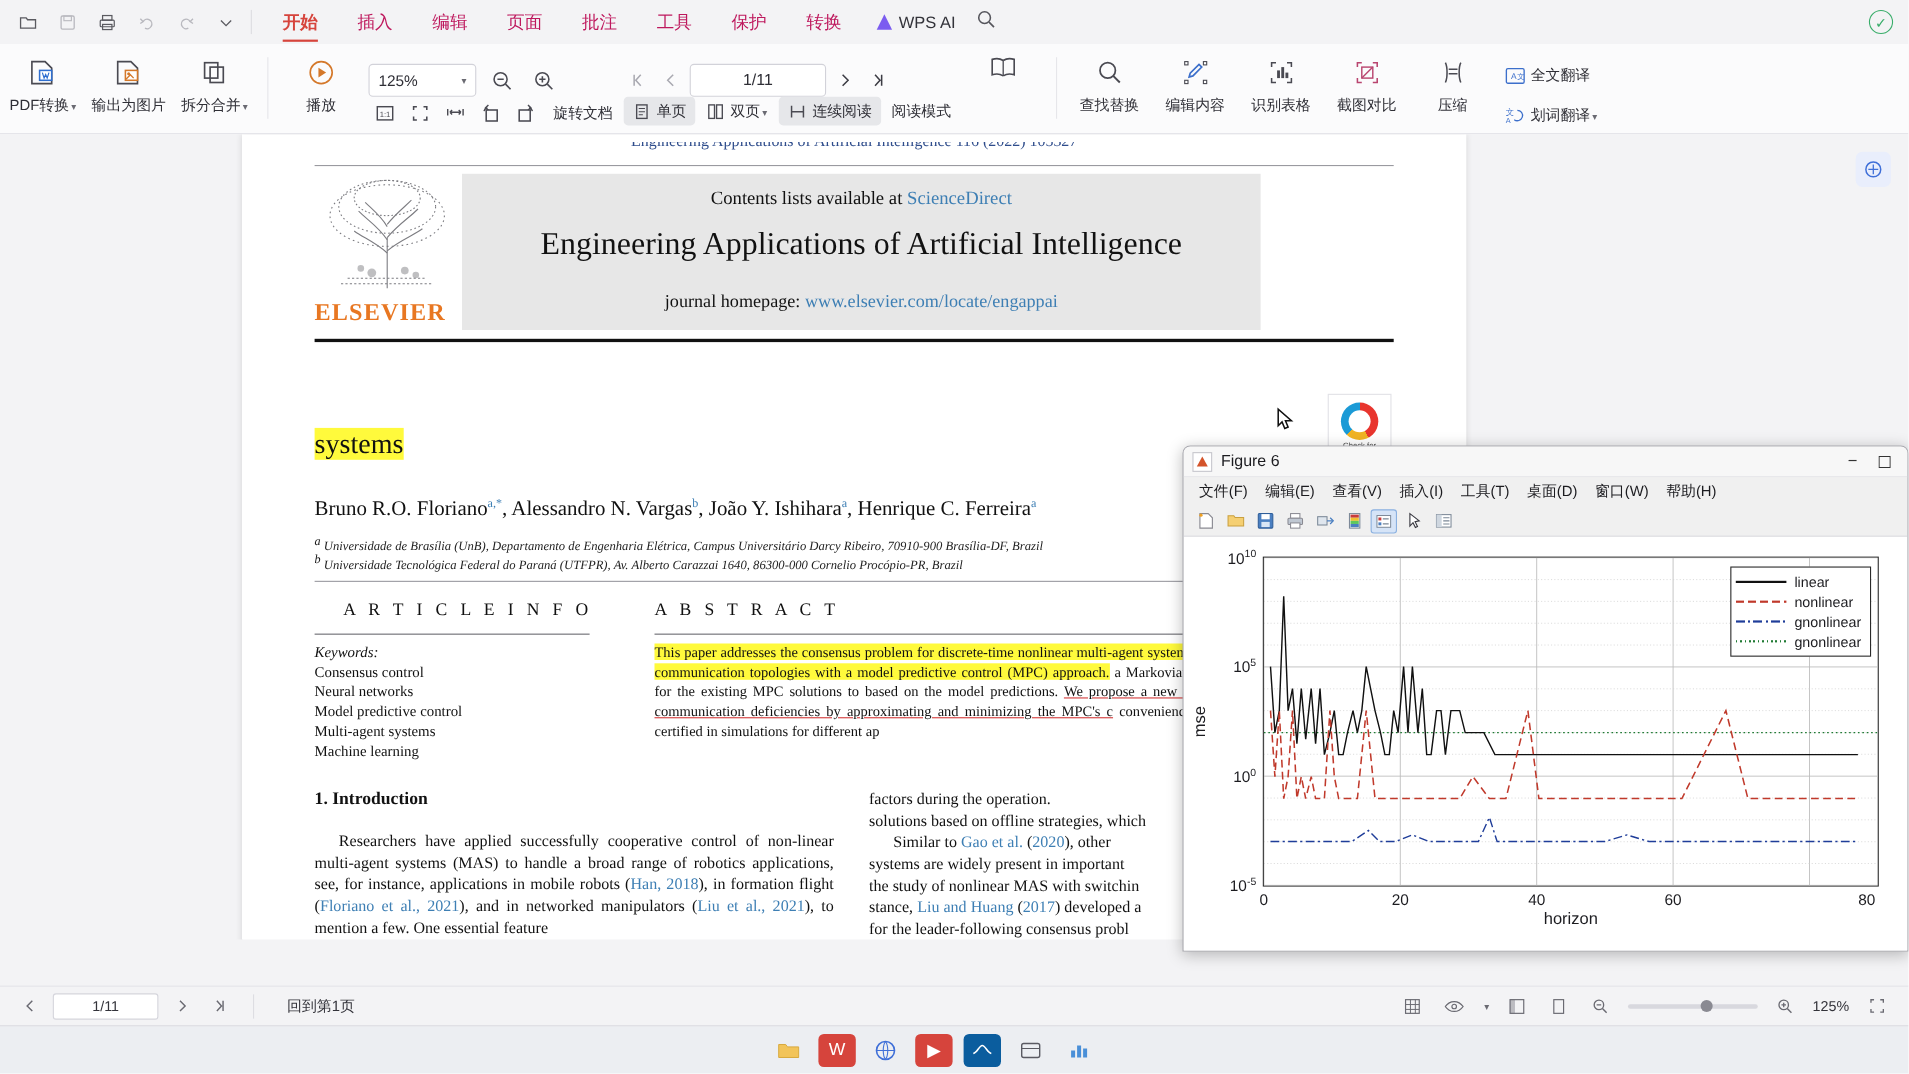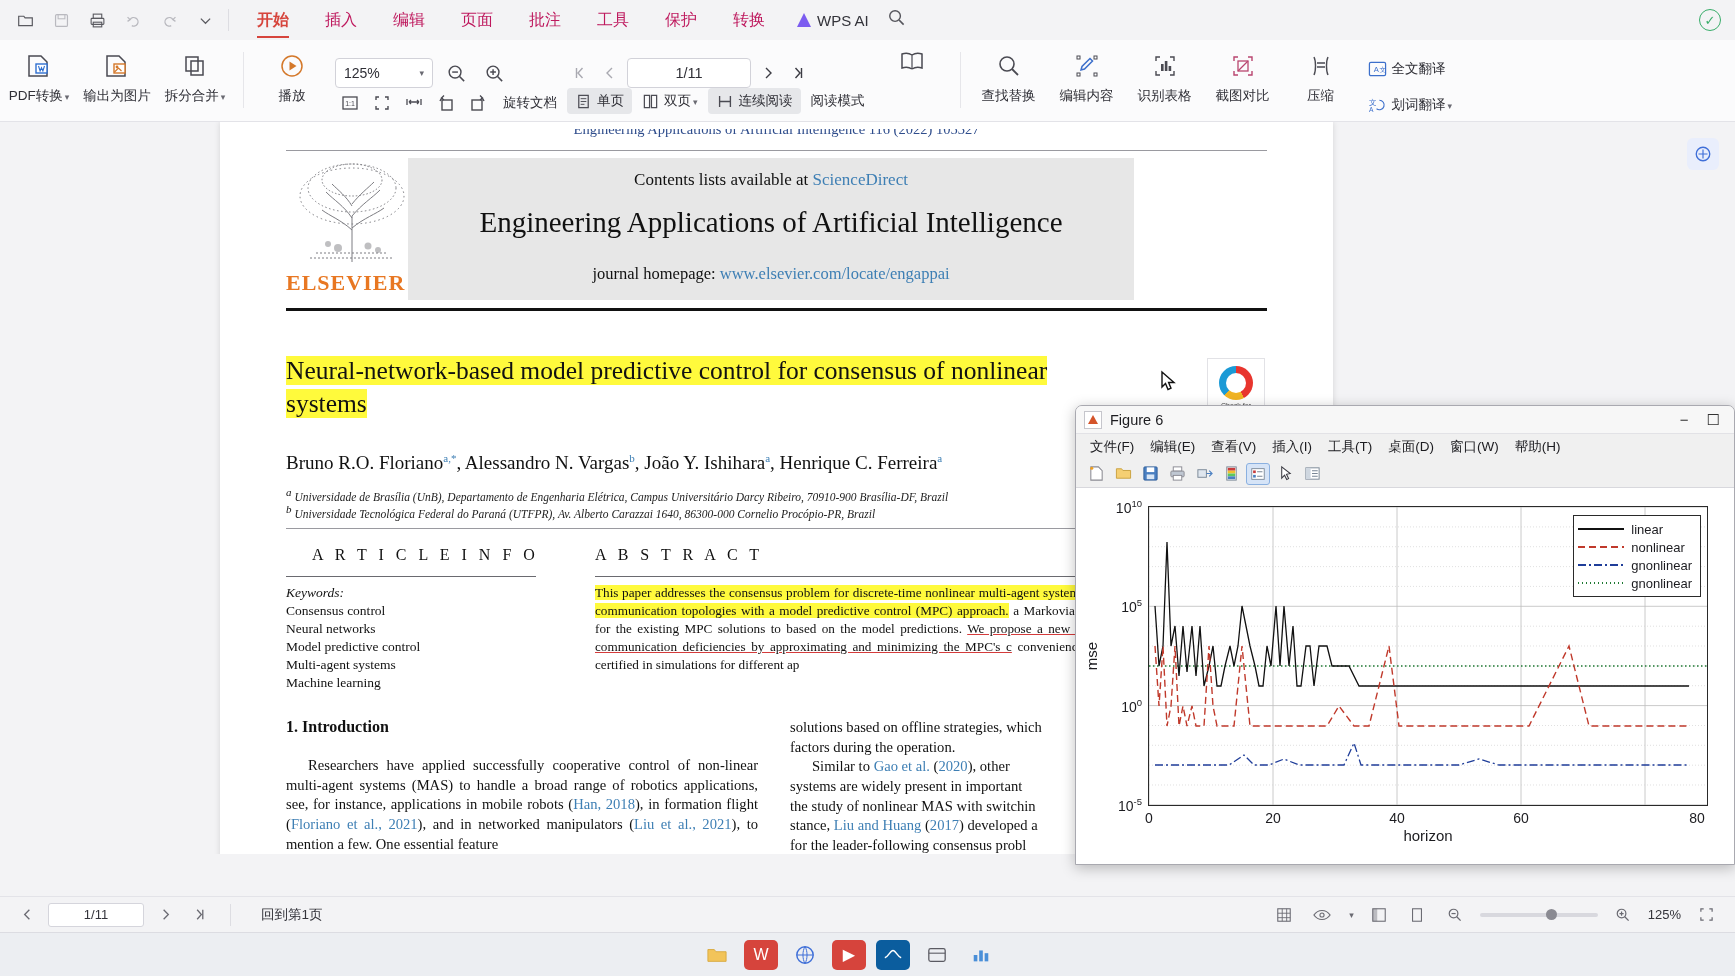--- a/index.html
+++ b/index.html
@@ -86,21 +86,21 @@
     position: absolute; left: 220px; top: 0px; width: 1113px; height: 740px;
     background: #ffffff; box-shadow: 0 0 6px rgba(0,0,0,.13);
     font-family: "Liberation Serif", serif; color: #111;
   }
   .hdr-journal {
     position: absolute; top: -1px; left: 0; width: 100%; text-align: center;
     font-size: 14.5px; color: #2f4d8c; font-family: "Liberation Serif", serif;
     clip-path: inset(8px 0 0 0);
   }
   .rule { position: absolute; left: 66px; right: 66px; height: 1px; background: #9a9aa0; }
-  .band { position: absolute; left: 188px; width: 726px; top: 36px; height: 142px; background: #e7e7e7; }
+  .band { position: absolute; left: 200px; width: 726px; top: 36px; height: 142px; background: #e7e7e7; }
   .band .c1 { position: absolute; top: 12px; width: 100%; text-align: center; font-size: 17px; }
   .band .c2 { position: absolute; top: 48px; width: 100%; text-align: center; font-size: 29px; font-family: "Liberation Serif", serif; }
   .band .c3 { position: absolute; top: 106px; width: 100%; text-align: center; font-size: 16.5px; }
   .lnk { color: #3e7fb4; }
   .elsevier { position: absolute; left: 66px; top: 36px; width: 132px; height: 142px; }
   .els-word { font-family: "Liberation Serif", serif; font-size: 22px; letter-spacing: 1px; color: #e87722; font-weight: bold; }
   .thickrule { position: absolute; left: 66px; right: 66px; height: 3px; background: #111; }
   .cover {
     position: absolute; right: 66px; top: 30px; width: 116px; height: 138px;
     background: linear-gradient(160deg, #2b1254 0%, #3d1c6b 45%, #6f3f9e 100%);
@@ -557,21 +557,21 @@
       <div class="band">
         <div class="c1"><span>Contents lists available at </span><span class="lnk">ScienceDirect</span></div>
         <div class="c2">Engineering Applications of Artificial Intelligence</div>
         <div class="c3"><span>journal homepage: </span><span class="lnk">www.elsevier.com/locate/engappai</span></div>
       </div>
 
 
       <div class="thickrule" style="top:186px;"></div>
 
       <div class="title">
-        <span class="hl">Neural-network-based model predictive control for consensus of nonlinear</span><br>
+        <br>
         <span class="hl">systems</span>
       </div>
 
       <div class="crossmark">
         <div class="cm-circle"></div>
         <div class="cm-lbl">Check for</div>
       </div>
 
       <div class="authors">
         Bruno R.O. Floriano<span class="sup">a,*</span>, Alessandro N. Vargas<span class="sup">b</span>, João Y. Ishihara<span class="sup">a</span>, Henrique C. Ferreira<span class="sup">a</span>
@@ -606,22 +606,22 @@
         <span>convenience of the proposed method is certified in simulations for different ap</span>
       </div>
 
       <div class="sec1">1.  Introduction</div>
 
       <div class="body-l indent">
         Researchers have applied successfully cooperative control of non-linear multi-agent systems (MAS) to handle a broad range of robotics applications, see, for instance, applications in mobile robots (<span class="cite">Han, 2018</span>), in formation flight (<span class="cite">Floriano et al., 2021</span>), and in networked manipulators (<span class="cite">Liu et al., 2021</span>), to mention a few. One essential feature
       </div>
 
       <div class="body-r">
+        <div>factors during the operation.</div>
         <div>solutions based on offline strategies, which</div>
-        <div>factors during the operation.</div>
         <div class="indent">Similar to <span class="cite">Gao et al.</span> (<span class="cite">2020</span>), other</div>
         <div>systems are widely present in important</div>
         <div>the study of nonlinear MAS with switchin</div>
         <div>stance, <span class="cite">Liu and Huang</span> (<span class="cite">2017</span>) developed a</div>
         <div>for the leader-following consensus probl</div>
       </div>
     </div>
 
     <div class="rightrail">
       <div class="rr-btn">

